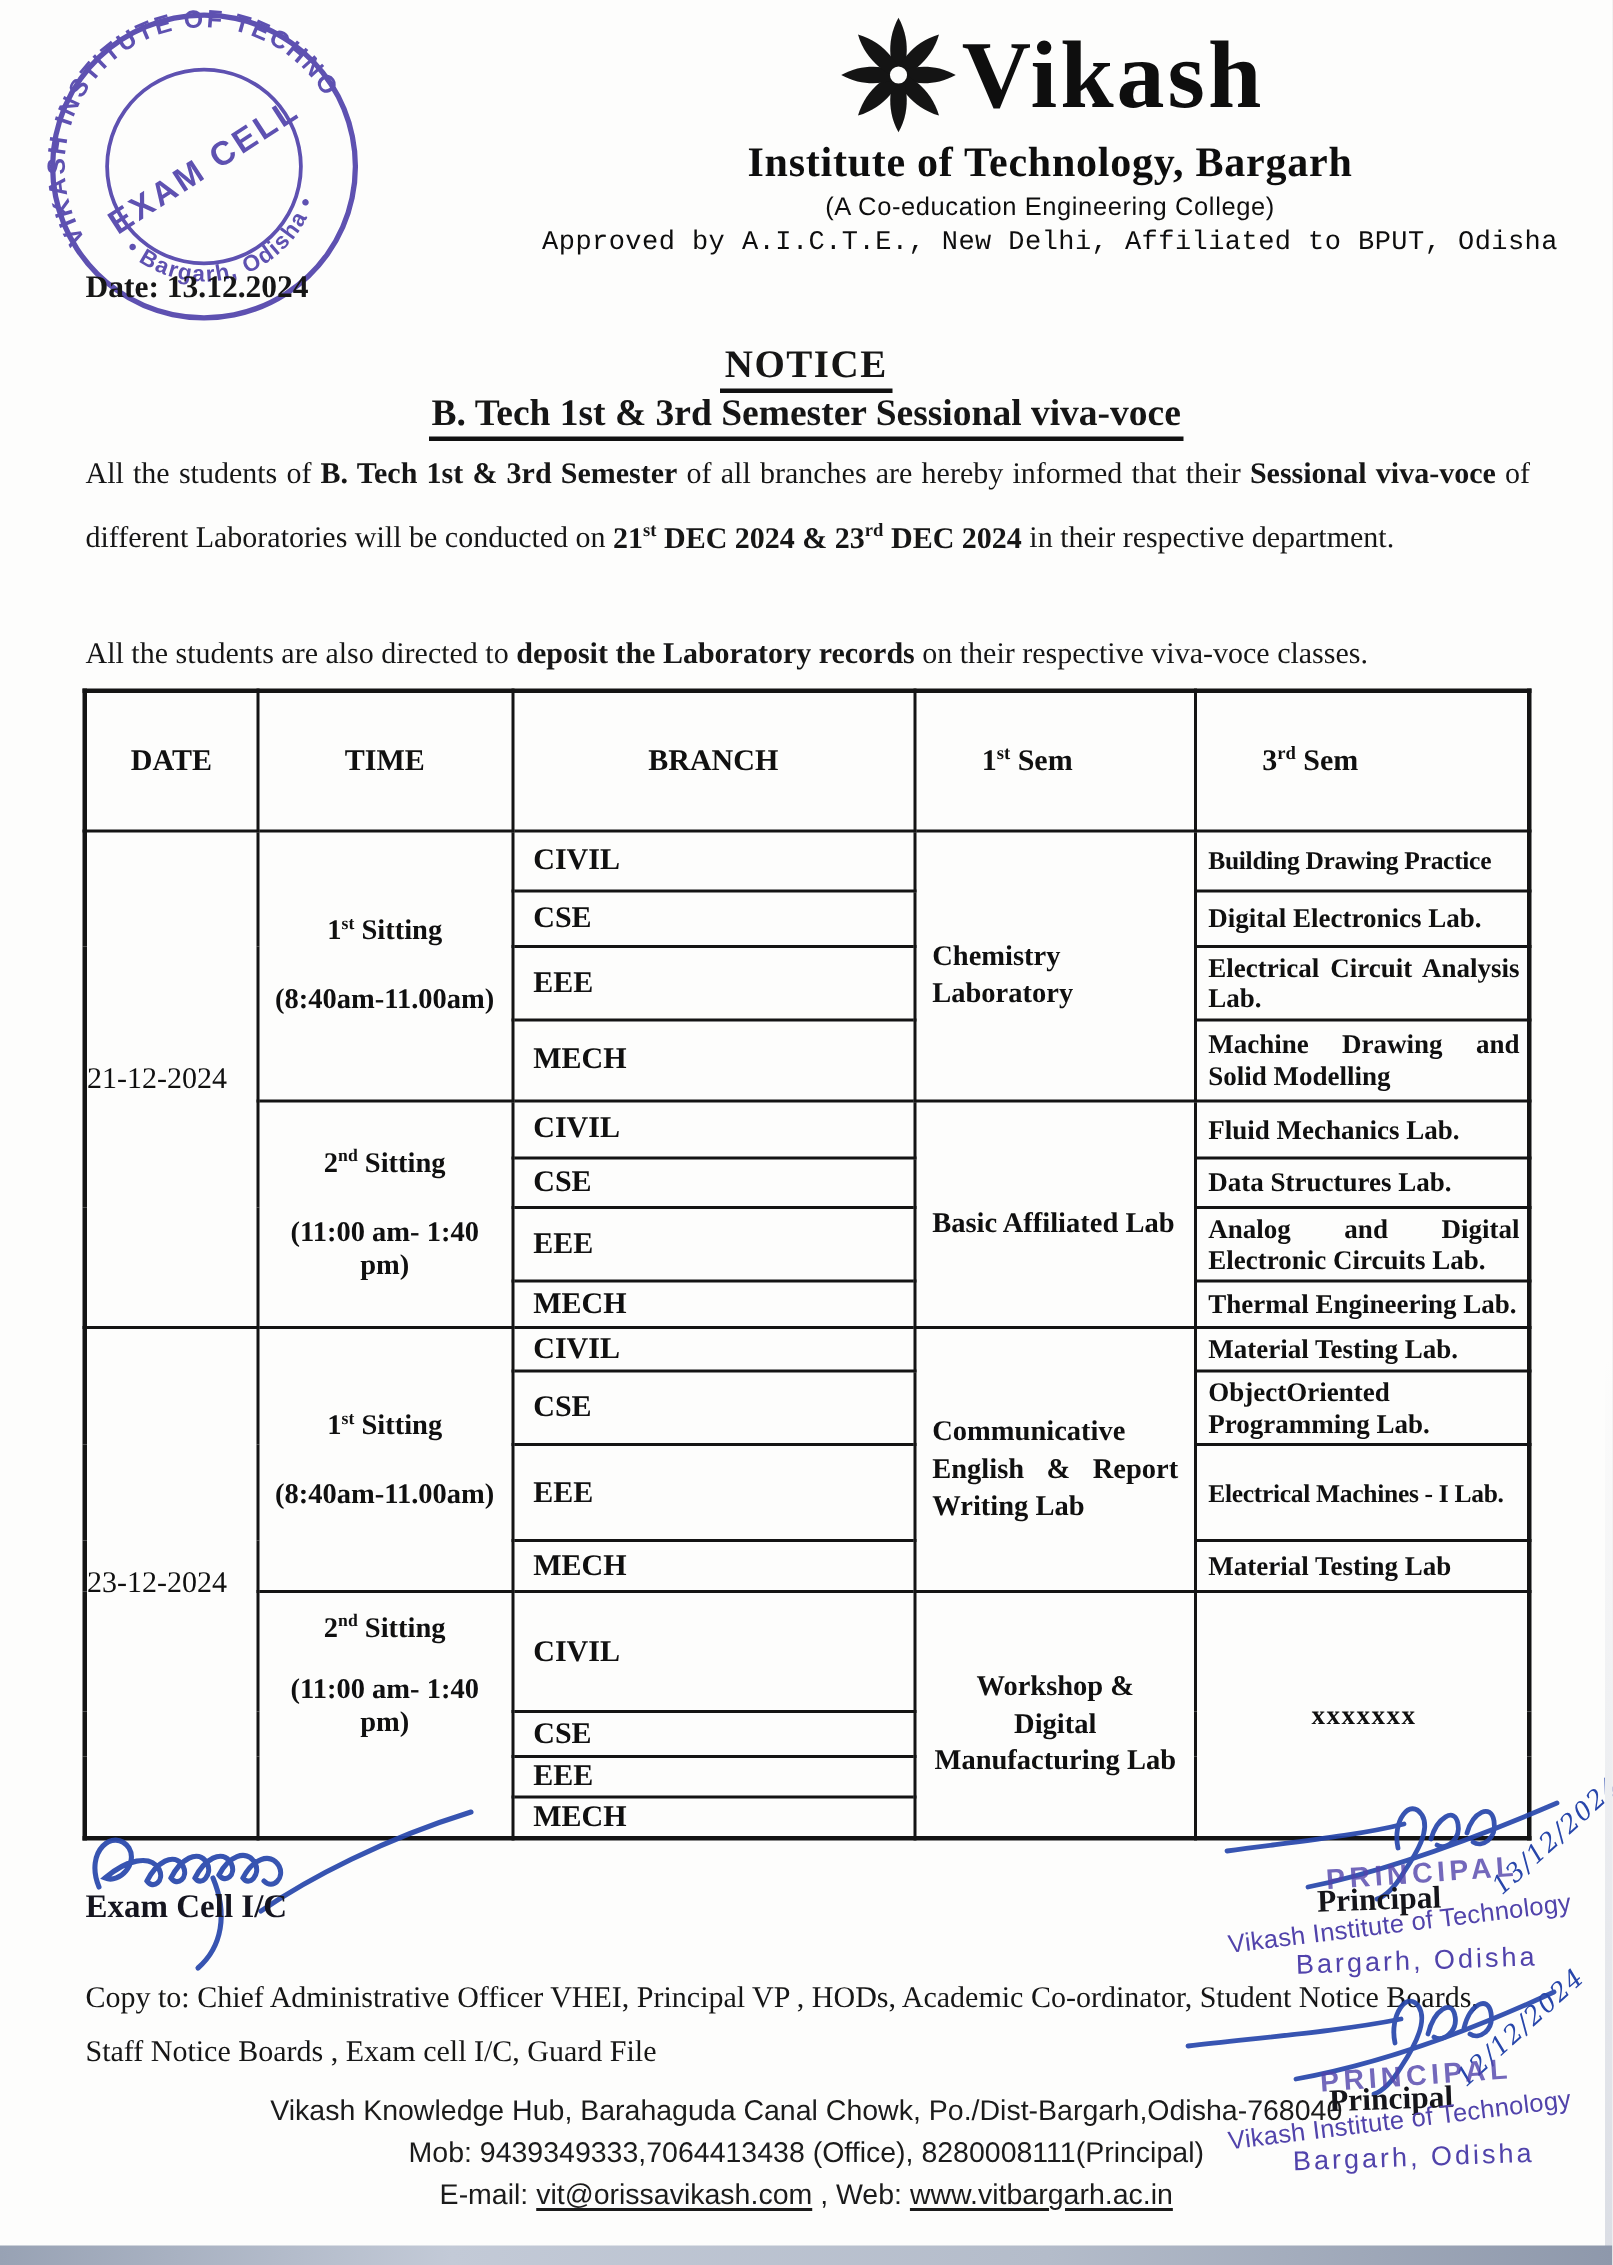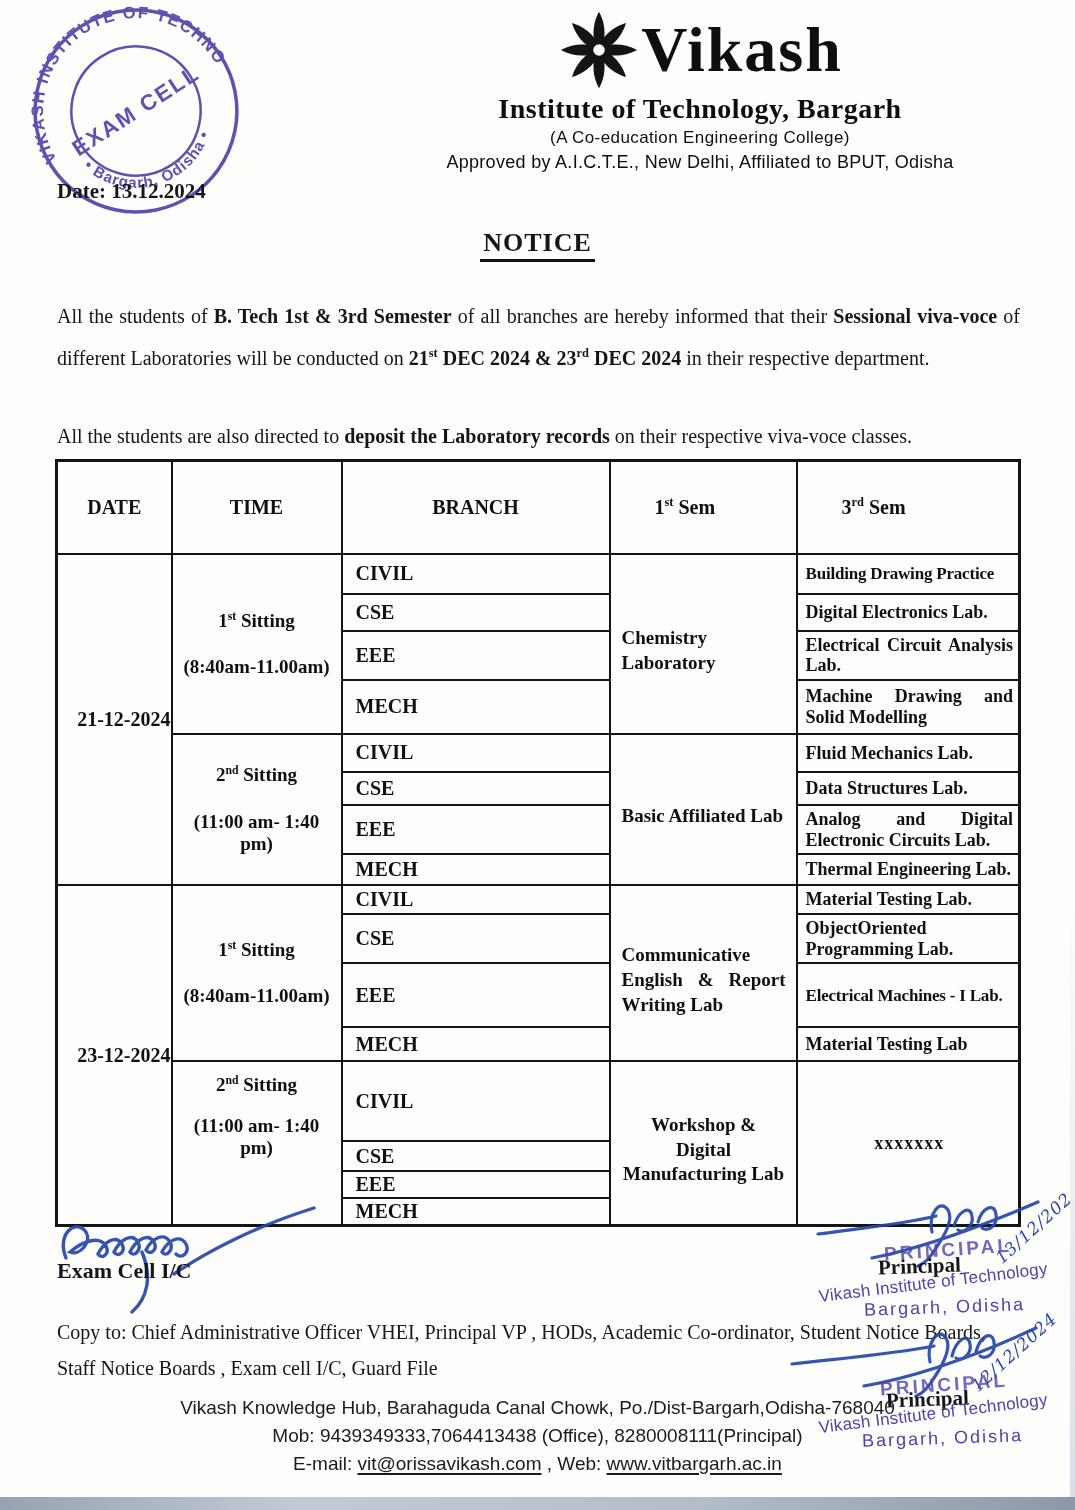--- a/index.html
+++ b/index.html
@@ -11,21 +11,21 @@
   }
   
   .exam-stamp { position:absolute; left:10px; top:0px; width:252px; height:222px;
     transform:rotate(-33deg); opacity:.92; }
   
   .masthead { position:absolute; left:340px; top:8px; width:720px; text-align:center; color:#0e0e0e; }
   .brand-row { display:flex; align-items:center; justify-content:center; gap:0; }
   .brand { font-family:"Liberation Serif", serif; font-weight:bold; font-size:64px; letter-spacing:2px; line-height:1; }
   .inst { font-weight:bold; font-size:28px; margin-top:1px; letter-spacing:.5px; }
   .coed { font-family:"Liberation Sans", sans-serif; font-size:17px; margin-top:3px; letter-spacing:.4px; }
-  .approved { font-family:Liberation Sans, sans-serif; font-size:18px; margin-top:4px; letter-spacing:.3px; }
+  .approved { font-family:Liberation Mono, monospace; font-size:18px; margin-top:4px; letter-spacing:.3px; }
   
   .refrow { position:absolute; left:57px; right:60px; top:179px; display:flex;
     justify-content:space-between; font-weight:bold; font-size:21px; }
   
   .title-wrap { position:absolute; top:228px; left:0; width:100%; text-align:center; }
   .title-wrap span { display:inline-block; font-weight:bold; font-size:26px;
     border-bottom:3px solid #111; padding:0 3px 1px; letter-spacing:1px; }
   .subtitle-wrap { position:absolute; top:262px; left:0; width:100%; text-align:center; }
   .subtitle-wrap span { display:inline-block; font-weight:bold; font-size:25px;
     border-bottom:3px solid #111; padding:0 2px 1px; }
@@ -33,21 +33,21 @@
   .para { position:absolute; left:57px; width:963px; font-size:20px; line-height:37px; text-align:justify; }
   .p1 { top:298px; }
   .p2 { top:418px; }
   sup { font-size:.62em; }
   
   table.schedule { position:absolute; left:55px; top:459px; width:963px;
     border-collapse:collapse; table-layout:fixed; border:3px solid #141414; }
   .schedule th, .schedule td { border:2px solid #141414; color:#101010; overflow:hidden; }
   .schedule th { font-size:20px; font-weight:bold; text-align:center; vertical-align:middle;margin-left:36px; }
   th.th-sem { text-align:left; padding-left:44px; }
-  .c-date { text-align:right; vertical-align:middle; font-weight:bold; font-size:20px; }
+  .c-date { text-align:left; vertical-align:middle; font-weight:normal; font-size:20px; }
   .c-time { text-align:center; vertical-align:middle; font-weight:bold; font-size:19px; padding:4px; }
   .c-time .sitting-line { margin-bottom:24px; }
   .time-top { vertical-align:top; padding-top:12px; }
   .time-top .sitting-line { margin-bottom:18px; }
   .c-branch { font-weight:bold; font-size:20px; text-align:left; padding-left:13px; vertical-align:middle; }
   .c-sem1 { font-weight:bold; font-size:19px; line-height:1.3; text-align:justify; text-align-last:left;
     vertical-align:middle; padding:17px 10px 3px 11px; }
   .sem1-center { text-align:center; text-align-last:center; }
   .c-sem3 { font-weight:bold; font-size:18px; line-height:1.15; text-align:justify; text-align-last:left;
     vertical-align:middle; padding:3px 5px 3px 8px; }
@@ -132,20 +132,23 @@
     <div class="approved">Approved by A.I.C.T.E., New Delhi, Affiliated to BPUT, Odisha</div>
   </div>
 
   <div class="refrow">
     <span>Date: 13.12.2024</span>
   </div>
 
   <div class="title-wrap">
     <span>NOTICE</span>
   </div>
+  <div class="subtitle-wrap">
+    <span>B. Tech 1st &amp; 3rd  Semester Sessional viva-voce</span>
+  </div>
 
   <div class="para p1"><span>All the students of </span><b>B. Tech 1st &amp; 3rd Semester</b><span> of all branches are hereby informed that their </span><b>Sessional viva-voce</b><span> of different Laboratories will be conducted on </span><b><span>21</span><sup>st</sup><span> DEC 2024 &amp; 23</span><sup>rd</sup><span> DEC 2024</span></b><span> in their respective department.</span></div>
   <div class="para p2"><span>All the students are also directed to </span><b>deposit the Laboratory records</b><span> on their respective viva-voce classes.</span></div>
 
   <table class="schedule">
     <colgroup>
       <col style="width:115px">
         <col style="width:170px">
         <col style="width:268px">
       <col style="width:187px">

